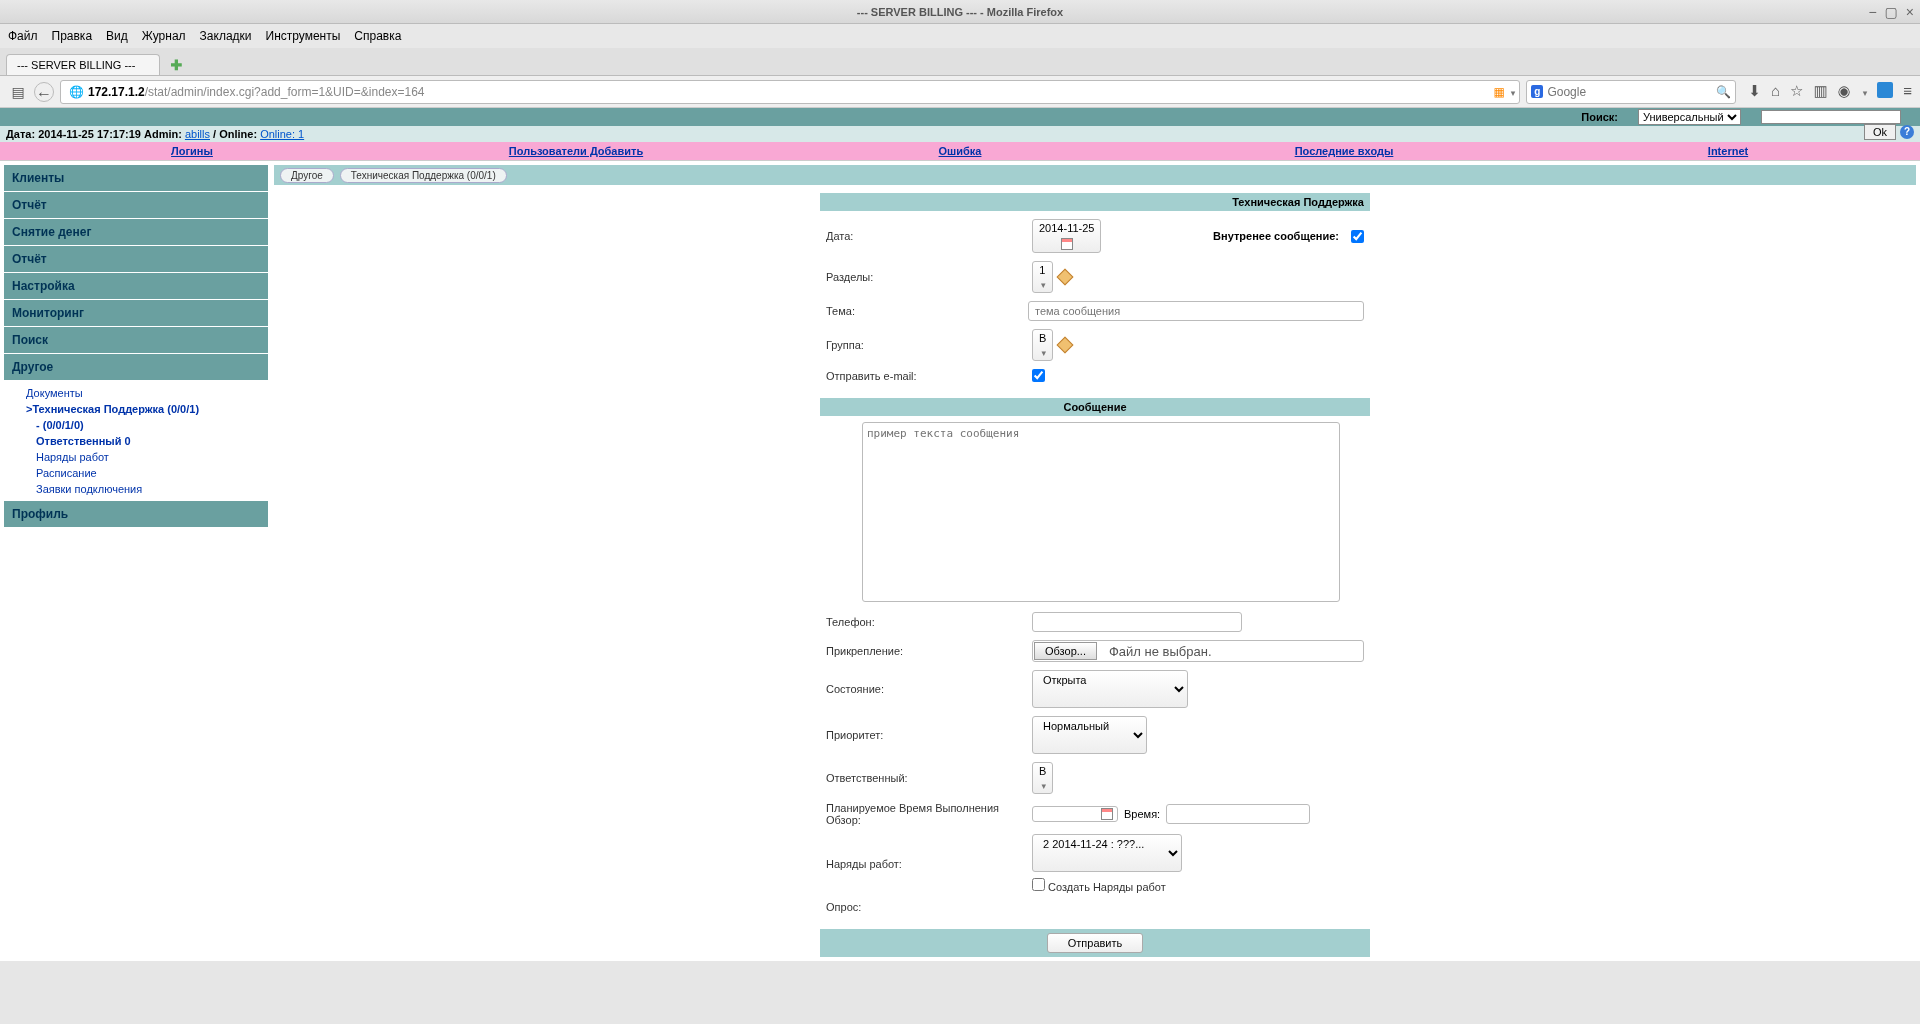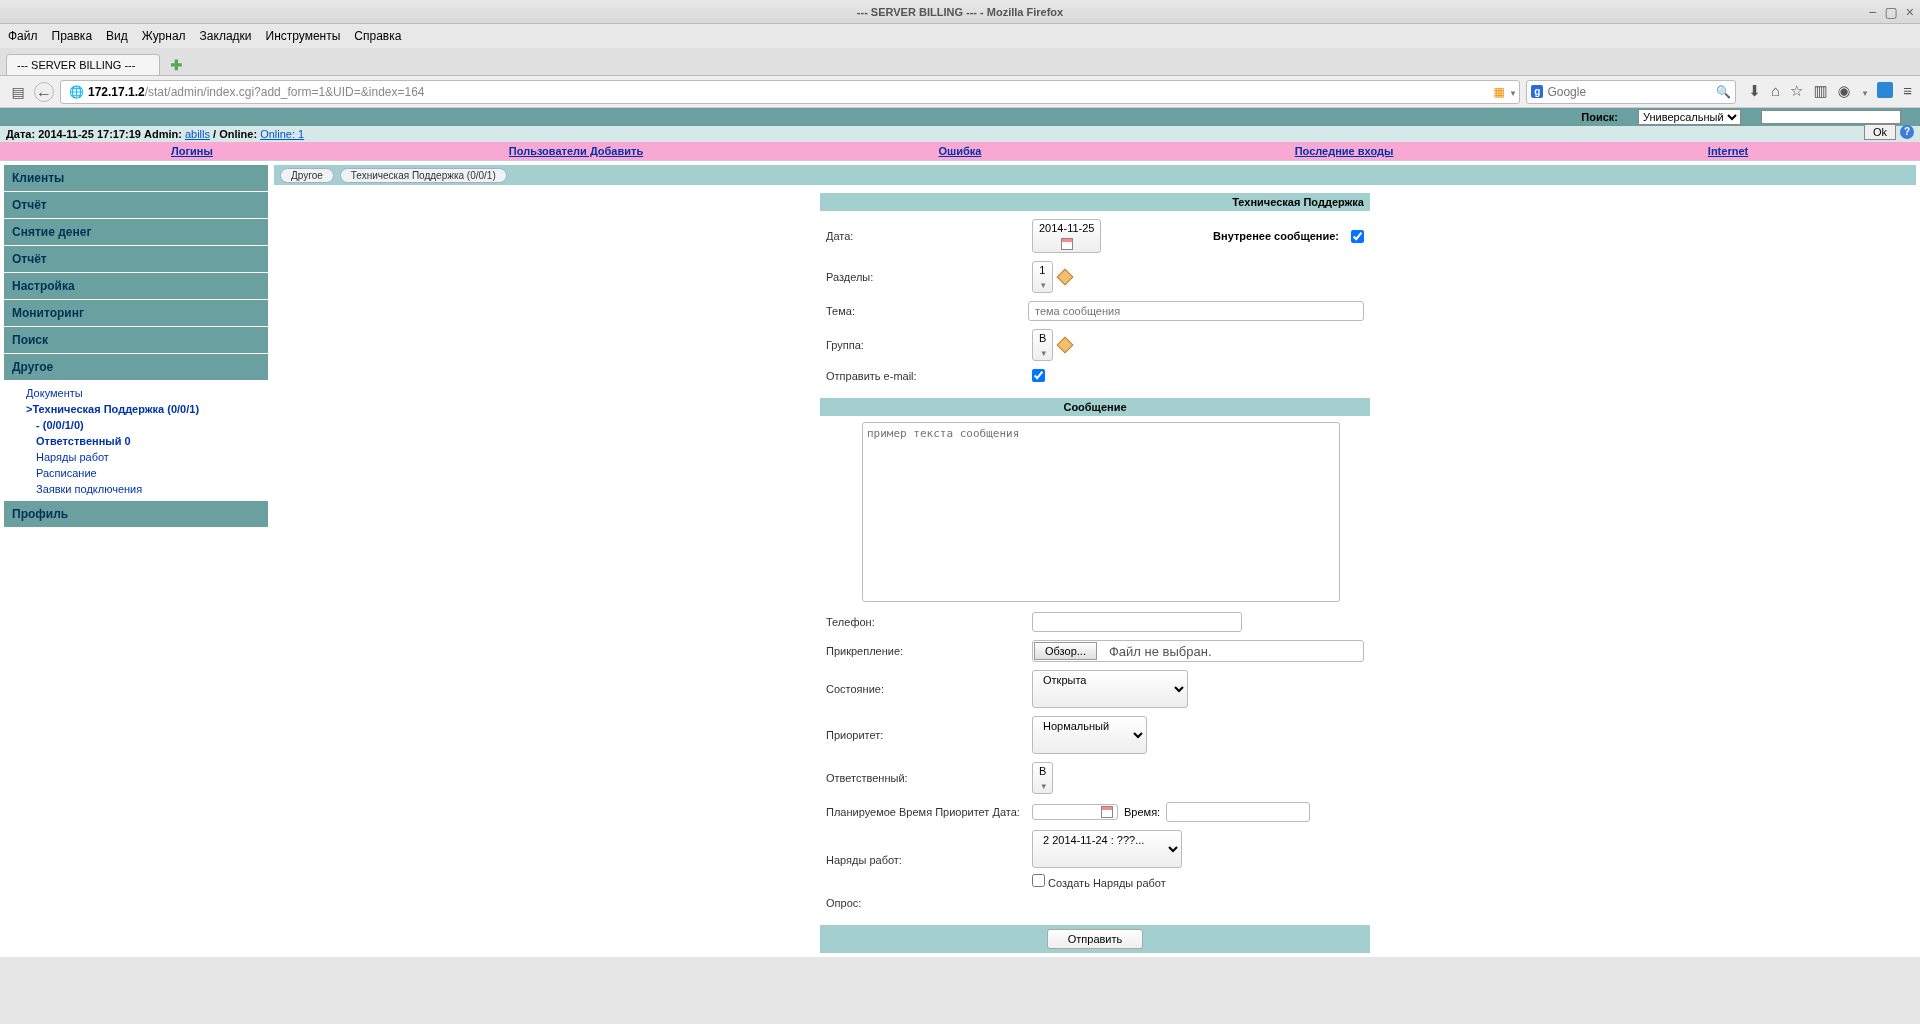--- a/index.html
+++ b/index.html
@@ -294,21 +294,21 @@
             <div class="form-row">
               <label>Ответственный:</label>
               <div class="ctrl">
                   <span class="sel-btn caret">
                     <span>В</span>
                   </span>
                 </div>
             </div>
 
             <div class="form-row">
-              <label style="width:206px">Планируемое Время Приоритет Дата:</label>
+              <label style="width:206px">Планируемое Время Выполнения Обзор:</label>
               <div class="ctrl">
                 <span class="date-input-wrap">
                     <input style="">
                     <span class="cal-icon"></span>
                   </span>
                 <span>Время:</span>
                 <input class="txt-input" style="width: 144px;">
               </div>
             </div>
 

